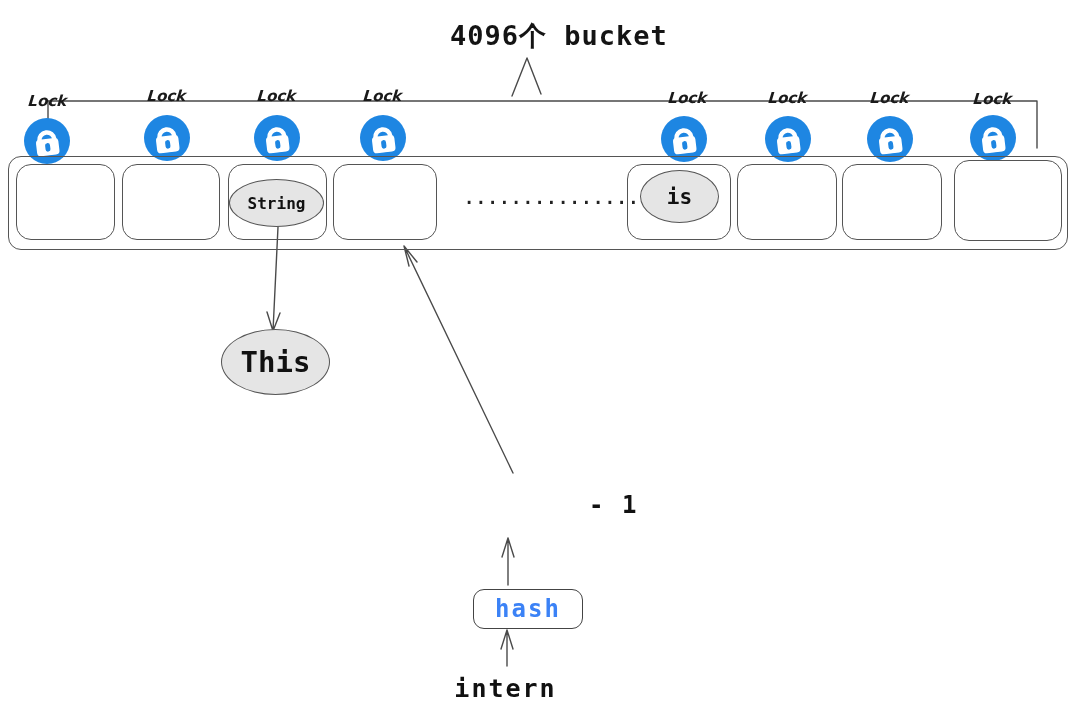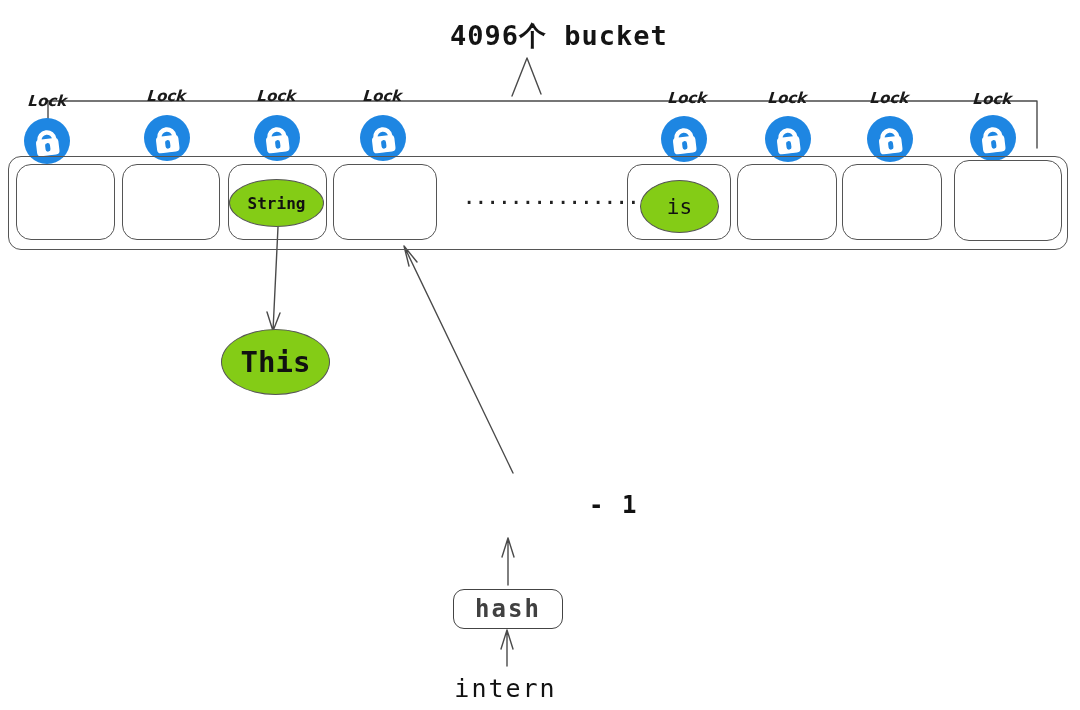--- a/index.html
+++ b/index.html
@@ -63,51 +63,51 @@
   .bucket {
     border: 1.4px solid #555; border-radius: 15px;
     box-sizing: border-box;
     display: flex; align-items: center; justify-content: center;
   }
 
   .ellipse {
     border: 1.4px solid #555; border-radius: 50%;
     box-sizing: border-box;
     display: flex; align-items: center; justify-content: center;
-    background: #84cc16;
+    background: #e5e5e5;
     color: #111;
   }
   #string-ellipse { left: 229px; top: 179px; width: 95px; height: 48px; font-size: 16px; font-weight: bold; }
-  #is-ellipse     { left: 640px; top: 180px; width: 79px; height: 53px; font-size: 21px; font-weight: normal; }
+  #is-ellipse     { left: 640px; top: 170px; width: 79px; height: 53px; font-size: 21px; font-weight: bold; }
   #this-ellipse   { left: 221px; top: 329px; width: 109px; height: 66px; font-size: 29px; font-weight: bold; }
   #mask-ellipse   { left: 442px; top: 475px; width: 141px; height: 61px; font-size: 24px; font-weight: bold; letter-spacing: 1px; }
 
   #mask-suffix {
     left: 589px; top: 491px; font-size: 24px; font-weight: bold;
     color: #111; letter-spacing: 2px; white-space: nowrap;
   }
 
   #dots {
     left: 464px; top: 188px; width: 130px;
     font-size: 17px; letter-spacing: 1.5px; color: #222;
     font-weight: bold; white-space: nowrap;
   }
 
   #hash-box {
-    left: 453px; top: 589px; width: 110px; height: 40px;
+    left: 473px; top: 589px; width: 110px; height: 40px;
     border: 1.5px solid #444; border-radius: 11px;
     box-sizing: border-box;
     display: flex; align-items: center; justify-content: center;
-    font-size: 24px; font-weight: bold; color: #404040;
+    font-size: 24px; font-weight: bold; color: #3b82f6;
     letter-spacing: 2px;
   }
 
   #intern-label {
     left: 438px; top: 674px; width: 135px; text-align: center;
-    font-size: 25px; font-weight: normal; color: #111;
+    font-size: 25px; font-weight: bold; color: #111;
     letter-spacing: 2px;
   }
 </style>
 </head>
 <body>
 
 <div id="stage">
 
   <svg id="overlay" class="abs" viewBox="0 0 1080 710" xmlns="http://www.w3.org/2000/svg">
 

